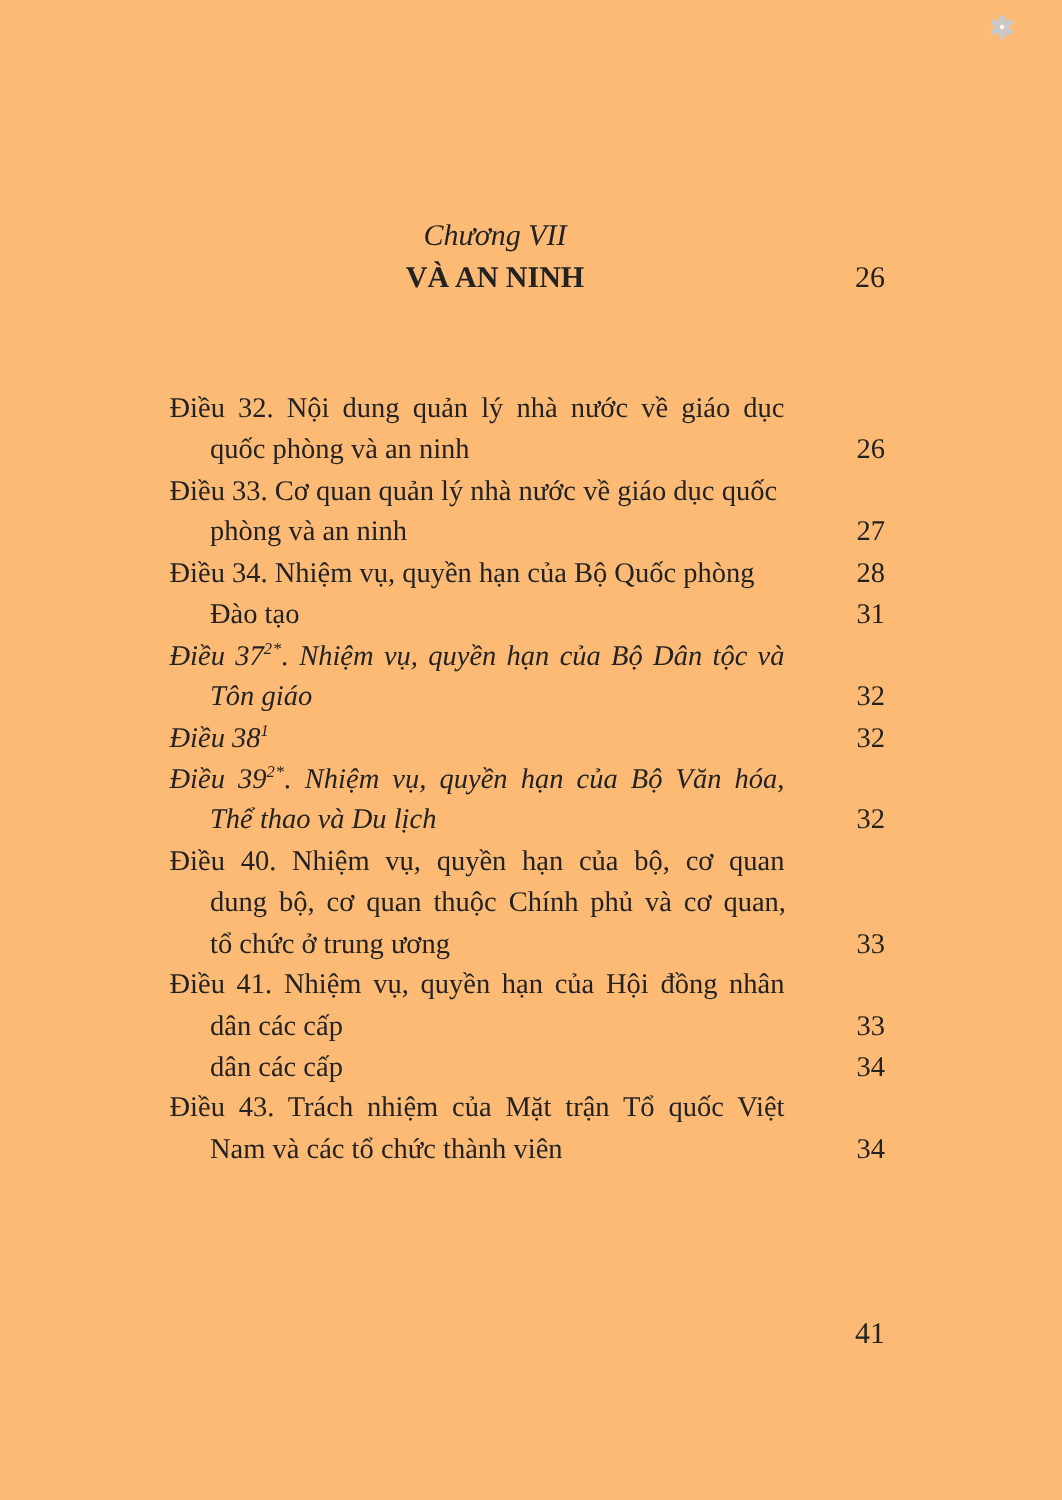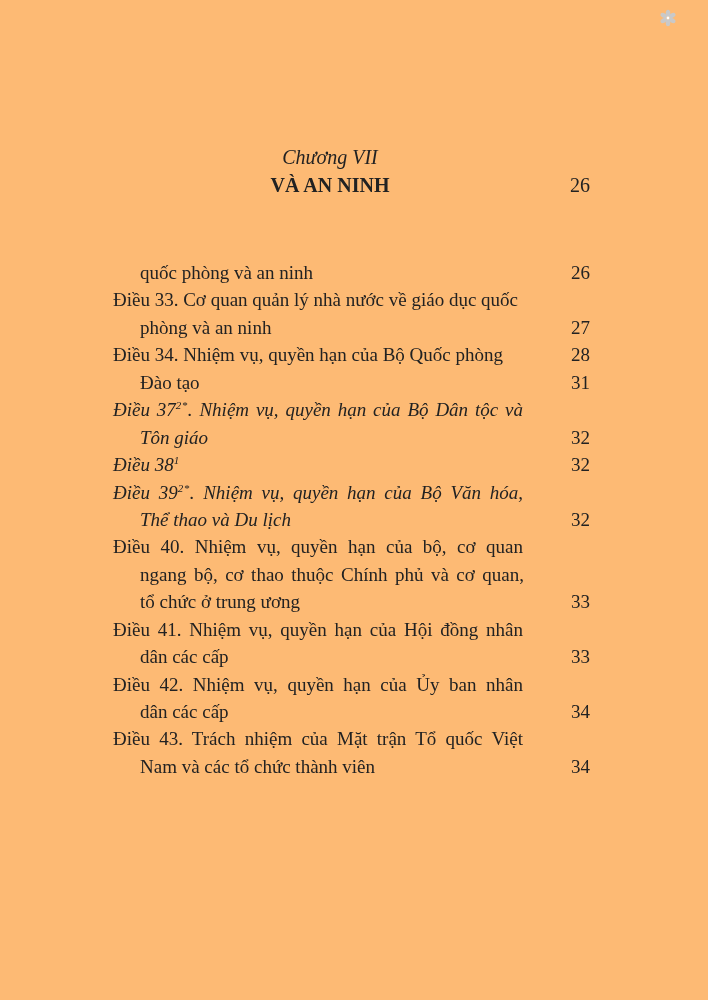--- a/index.html
+++ b/index.html
@@ -121,20 +121,23 @@
   <div class="heading">
     <div class="chapter-label">Chương VII</div>
     <div class="chapter-title-line">
       <span class="tt">VÀ AN NINH</span>
       <span class="pg">26</span>
     </div>
   </div>
 
   <div class="toc">
       <div class="row">
+        <div class="t justify"><span>Điều 32. Nội dung quản lý nhà nước về giáo dục</span></div>
+      </div>
+      <div class="row">
         <div class="t indent"><span>quốc phòng và an ninh</span></div>
         <span class="pg">26</span>
       </div>
       <div class="row">
         <div class="t"><span>Điều 33. Cơ quan quản lý nhà nước về giáo dục quốc</span></div>
       </div>
       <div class="row">
         <div class="t indent"><span>phòng và an ninh</span></div>
         <span class="pg">27</span>
       </div>
@@ -161,43 +164,41 @@
         <div class="t justify"><span class="it">Điều 39</span><sup class="it">2*</sup><span class="it">. Nhiệm vụ, quyền hạn của Bộ Văn hóa,</span></div>
       </div>
       <div class="row">
         <div class="t indent"><span class="it">Thể thao và Du lịch</span></div>
         <span class="pg">32</span>
       </div>
       <div class="row">
         <div class="t justify"><span>Điều 40. Nhiệm vụ, quyền hạn của bộ, cơ quan</span></div>
       </div>
       <div class="row">
-        <div class="t indent justify"><span>ngang bộ, cơ thao thuộc Chính phủ và cơ quan,</span></div>
+        <div class="t indent justify"><span>dung bộ, cơ quan thuộc Chính phủ và cơ quan,</span></div>
       </div>
       <div class="row">
         <div class="t indent"><span>tổ chức ở trung ương</span></div>
         <span class="pg">33</span>
       </div>
       <div class="row">
         <div class="t justify"><span>Điều 41. Nhiệm vụ, quyền hạn của Hội đồng nhân</span></div>
       </div>
       <div class="row">
         <div class="t indent"><span>dân các cấp</span></div>
         <span class="pg">33</span>
       </div>
       <div class="row">
-        <div class="t justify"><span>Điều 42. Nhiệm vụ, quyền hạn của Ủy ban nhân</span></div>
-      </div>
-      <div class="row">
         <div class="t indent"><span>dân các cấp</span></div>
         <span class="pg">34</span>
       </div>
       <div class="row">
         <div class="t justify"><span>Điều 43. Trách nhiệm của Mặt trận Tổ quốc Việt</span></div>
       </div>
       <div class="row">
         <div class="t indent"><span>Nam và các tổ chức thành viên</span></div>
         <span class="pg">34</span>
       </div>
     </div>
 
+  <div class="folio">41</div>
 
 </div>
 
 </body></html>

